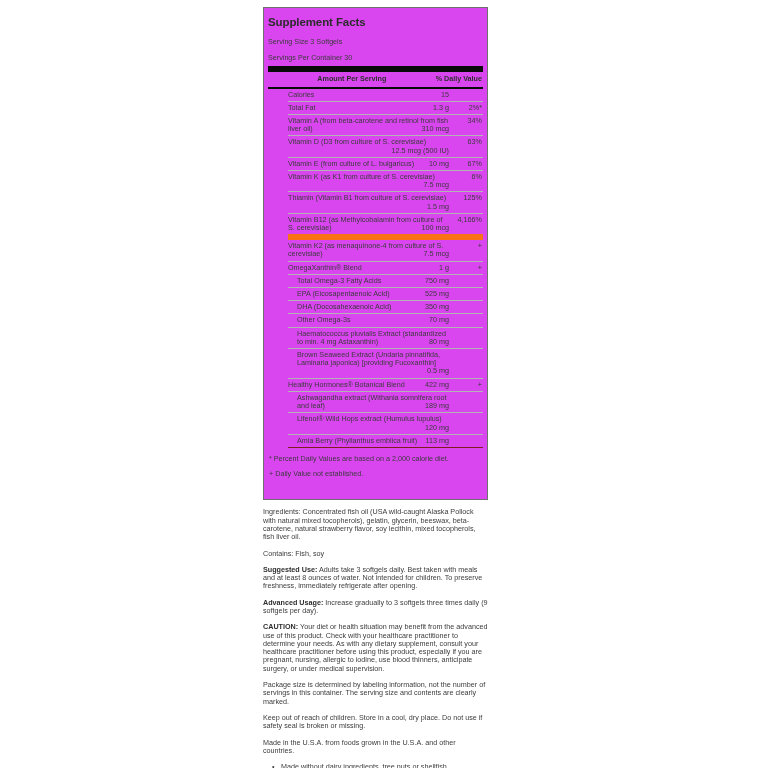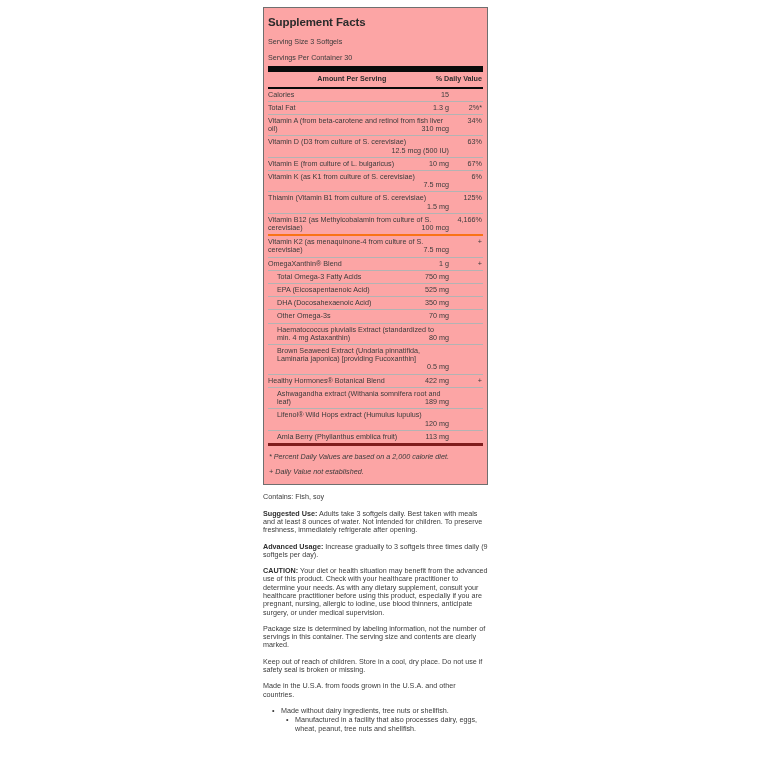--- a/index.html
+++ b/index.html
@@ -5,49 +5,49 @@
   html,body{margin:0;padding:0;}
   body{
     width:768px;height:768px;background:#ffffff;position:relative;overflow:hidden;
     font-family:"Liberation Sans","DejaVu Sans",sans-serif;color:#3b3b3b;
   }
   .column{position:absolute;left:263px;top:7px;width:225px;}
 
   
   .facts-box{
     box-sizing:border-box;width:225px;border:1px solid #6f6f6f;
-    padding:8px 4px 6px 4px;background:#fca5a5;
+    padding:8px 4px 6px 4px;background:#d946ef;
     font-size:7.2px;line-height:8.2px;color:#3b3b3b;
   }
   .facts-title{
     font-size:11.5px;line-height:12px;font-weight:bold;color:#2b2b2b;
     margin:0 0 10px 0;letter-spacing:-0.1px;
   }
   .serving-line{margin:8px 0 1px 0;}
   .bar-thick{height:6px;background:#0a0a0a;margin-top:4px;}
   .hdr{position:relative;padding:3px 1px 3px 0;font-weight:bold;color:#2e2e2e;text-align:right;}
   .hdr .hdr-amount{position:absolute;left:39%;transform:translateX(-50%);white-space:nowrap;}
   .bar-medium{height:2px;background:#0a0a0a;}
 
   .row{
     display:grid;grid-template-columns:1fr 78px 34px;
-    padding:2px 0;border-top:1px solid #b3b3b3;align-items:start;
+    padding:2px 0;border-top:1px solid #b3b3b3;align-items:start;margin-left:20px;
   }
   .row.no-top{border-top:none;}
   .row .name{grid-area:1 / 1 / auto / span 2;}
   .row .amt{grid-column:2;grid-row:1;align-self:end;text-align:right;}
   .row .dv{grid-column:3;grid-row:1;text-align:right;padding-right:1px;}
   .row.stacked .amt{grid-row:2;}
   .row.indent .name{padding-left:9px;}
-  .row.rule-thick{border-bottom:2px solid #f97316;}
-  .row.rule-heavy{border-bottom:3px solid #7f1d1d;}
+  .row.rule-thick{border-bottom:6px solid #f97316;}
+  .row.rule-heavy{border-bottom:1px solid #7f1d1d;}
 
   .footnotes{padding:7px 1px 2px 1px;}
-  .footnote{margin:0 0 7px 0;font-style:italic;}
-  .footnote:last-child{margin-bottom:0;}
+  .footnote{margin:0 0 7px 0;}
+  .footnote:last-child{margin-bottom:13px;}
 
   
   .details{margin-top:8px;font-size:7.2px;line-height:8.3px;color:#3b3b3b;}
   .para{margin:0 0 8px 0;}
   .plabel{font-weight:bold;color:#2e2e2e;}
   .bullets{margin:0 0 8px 0;}
   .bullet{position:relative;margin:0 0 1px 0;}
   .bullet .btxt{display:block;}
   .bullet.lvl1{padding-left:18px;}
   .bullet.lvl2{padding-left:32px;}
@@ -172,20 +172,21 @@
           <span class="dv"></span>
         </div>
       </div>
     <div class="footnotes">
       <div class="footnote">* Percent Daily Values are based on a 2,000 calorie diet.</div>
       <div class="footnote">+ Daily Value not established.</div>
     </div>
   </section>
 
   <div class="details">
+    <p class="para"><span class="plabel"></span><span>Ingredients: Concentrated fish oil (USA wild-caught Alaska Pollock with natural mixed tocopherols), gelatin, glycerin, beeswax, beta-carotene, natural strawberry flavor, soy lecithin, mixed tocopherols, fish liver oil.</span></p>
     <p class="para"><span class="plabel"></span><span>Contains: Fish, soy</span></p>
     <p class="para"><span class="plabel">Suggested Use:</span><span> Adults take 3 softgels daily. Best taken with meals and at least 8 ounces of water. Not intended for children. To preserve freshness, immediately refrigerate after opening.</span></p>
     <p class="para"><span class="plabel">Advanced Usage:</span><span> Increase gradually to 3 softgels three times daily (9 softgels per day).</span></p>
     <p class="para"><span class="plabel">CAUTION:</span><span> Your diet or health situation may benefit from the advanced use of this product. Check with your healthcare practitioner to determine your needs. As with any dietary supplement, consult your healthcare practitioner before using this product, especially if you are pregnant, nursing, allergic to iodine, use blood thinners, anticipate surgery, or under medical supervision.</span></p>
     <p class="para"><span class="plabel"></span><span>Package size is determined by labeling information, not the number of servings in this container. The serving size and contents are clearly marked.</span></p>
     <p class="para"><span class="plabel"></span><span>Keep out of reach of children. Store in a cool, dry place. Do not use if safety seal is broken or missing.</span></p>
     <p class="para"><span class="plabel"></span><span>Made in the U.S.A. from foods grown in the U.S.A. and other countries.</span></p>
 
     <div class="bullets">
       <div class="bullet lvl1">

